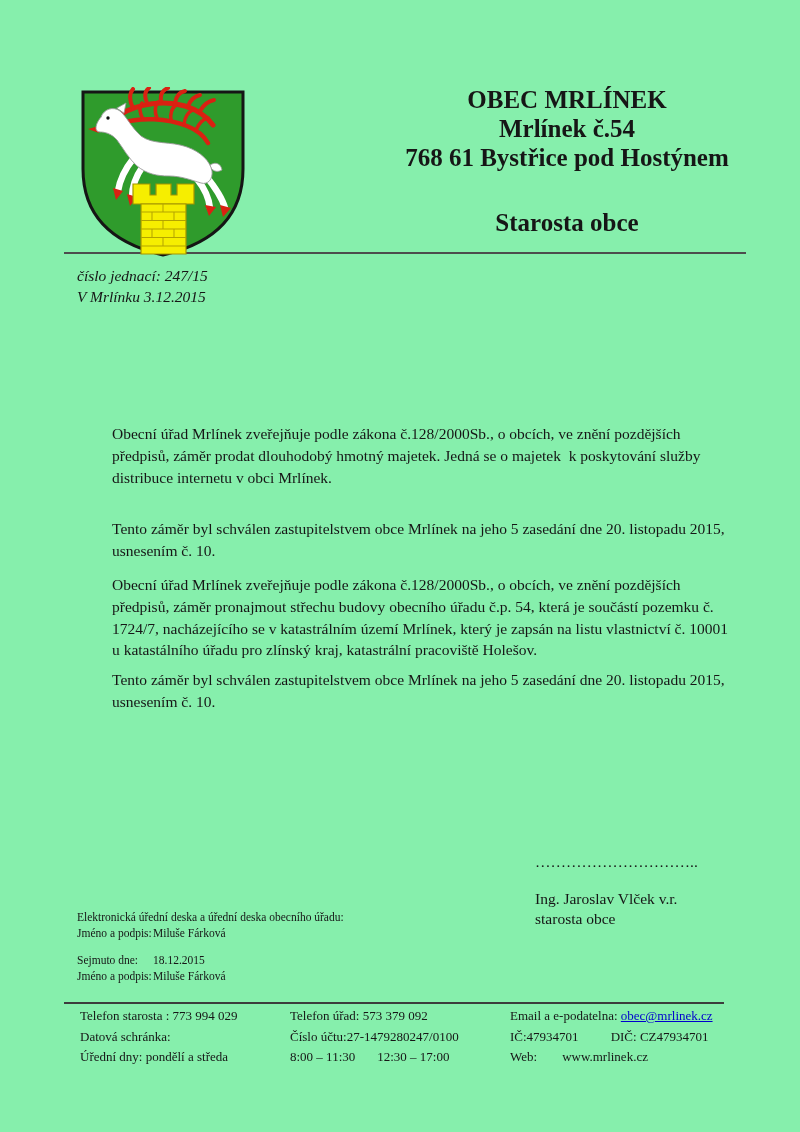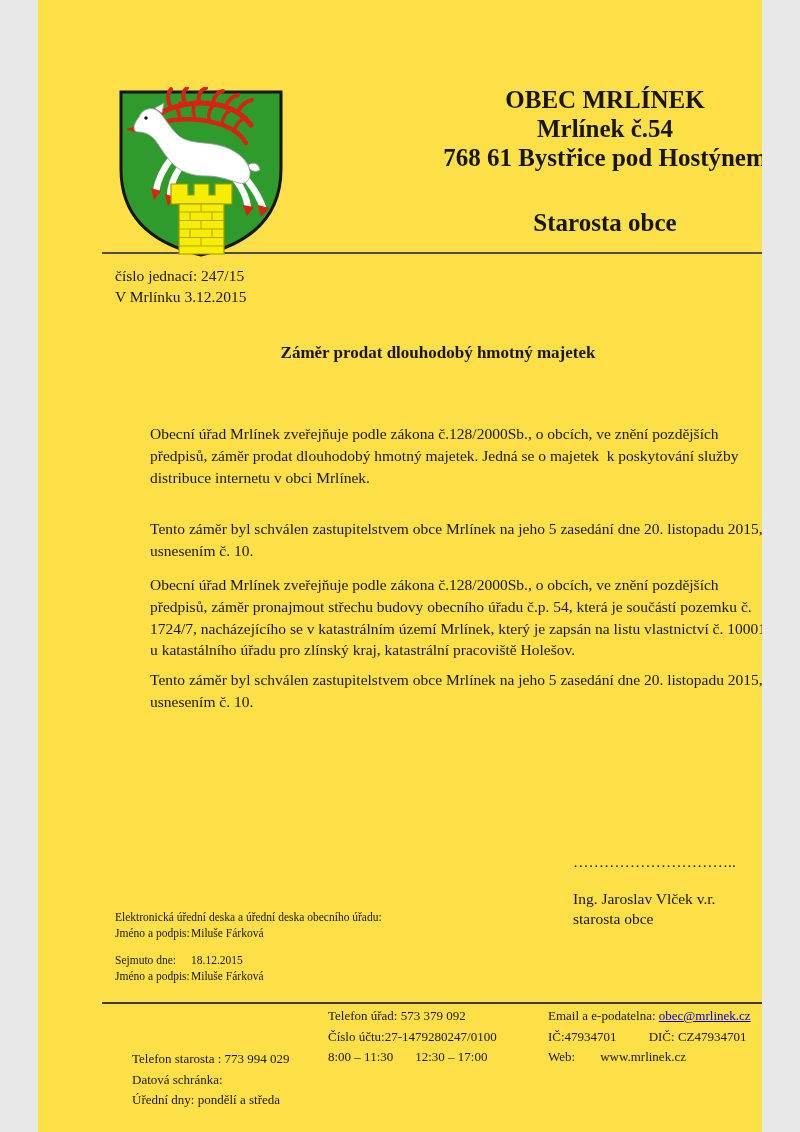--- a/index.html
+++ b/index.html
@@ -1,49 +1,49 @@
 <!DOCTYPE html>
 <html lang="cs"><head>
 <meta charset="utf-8">
 <style>
   html,body{margin:0;padding:0;background:#e8e8e8;}
   .page{
-    position:relative;width:724px;height:1132px;background:#fde047;
+    position:relative;width:800px;height:1132px;background:#86efac;
     font-family:"Liberation Serif","DejaVu Serif",serif;color:#161616;
     margin:0 auto;overflow:hidden;
   }
   
   .coa{position:absolute;left:75px;top:87px;width:176px;height:173px;z-index:2;}
   
   .letterhead{position:absolute;left:372px;top:85px;width:390px;text-align:center;
     font-weight:bold;font-size:25px;line-height:29px;}
   .letterhead .office{margin-top:36px;}
   
   .rule{position:absolute;height:2px;background:#4d4d4d;z-index:1;}
   .rule-top{left:64px;top:252px;width:682px;}
   .rule-bottom{left:64px;top:1002px;width:660px;background:#3c3c3c;}
   
-  .meta{position:absolute;left:77px;top:265px;font-size:15.5px;line-height:21px;}
+  .meta{position:absolute;left:77px;top:265px;font-size:15.5px;line-height:21px;font-style:italic;}
   
   .title{position:absolute;left:0;top:341px;width:800px;text-align:center;
     font-weight:bold;font-size:17px;line-height:23px;}
   
   .para{position:absolute;left:77px;width:700px;font-size:15.5px;line-height:21.8px;
     white-space:pre-wrap;margin-left:35px;}
   .p1{top:423px;} .p2{top:518px;} .p3{top:574px;} .p4{top:669px;}
   
   .signature{position:absolute;left:535px;top:852px;font-size:15.5px;line-height:20px;}
   .signature .sig-name{margin-top:17px;}
   
   .notice{position:absolute;left:77px;top:910px;font-size:11.5px;line-height:15.5px;}
   .notice .n-label{display:inline-block;width:76px;}
   .notice .n-gap{margin-top:12px;}
   
   .fcol{position:absolute;top:1006px;font-size:13px;line-height:20.5px;}
-  .fcol1{left:94px;margin-top:43px;} .fcol2{left:290px;} .fcol3{left:510px;}
+  .fcol1{left:80px;} .fcol2{left:290px;} .fcol3{left:510px;}
   .gap-hours{margin-left:22px;}
   .gap-dic{margin-left:32px;}
   .gap-web{margin-left:25px;}
   a.email{color:#0000cc;}
 </style>
 </head>
 <body>
 
 <div class="page">
 
@@ -110,21 +110,20 @@
   </div>
 
   <div class="rule rule-top"></div>
 
   <div class="meta">
     <div>číslo jednací: 247/15</div>
     <div>V Mrlínku 3.12.2015</div>
   </div>
 
   <div class="title">
-    <div>Záměr prodat dlouhodobý hmotný majetek</div>
   </div>
 
   <div class="para p1">Obecní úřad Mrlínek zveřejňuje podle zákona č.128/2000Sb., o obcích, ve znění pozdějších
 předpisů, záměr prodat dlouhodobý hmotný majetek. Jedná se o majetek  k poskytování služby
 distribuce internetu v obci Mrlínek.</div>
   <div class="para p2">Tento záměr byl schválen zastupitelstvem obce Mrlínek na jeho 5 zasedání dne 20. listopadu 2015,
 usnesením č. 10.</div>
   <div class="para p3">Obecní úřad Mrlínek zveřejňuje podle zákona č.128/2000Sb., o obcích, ve znění pozdějších
 předpisů, záměr pronajmout střechu budovy obecního úřadu č.p. 54, která je součástí pozemku č.
 1724/7, nacházejícího se v katastrálním území Mrlínek, který je zapsán na listu vlastnictví č. 10001

